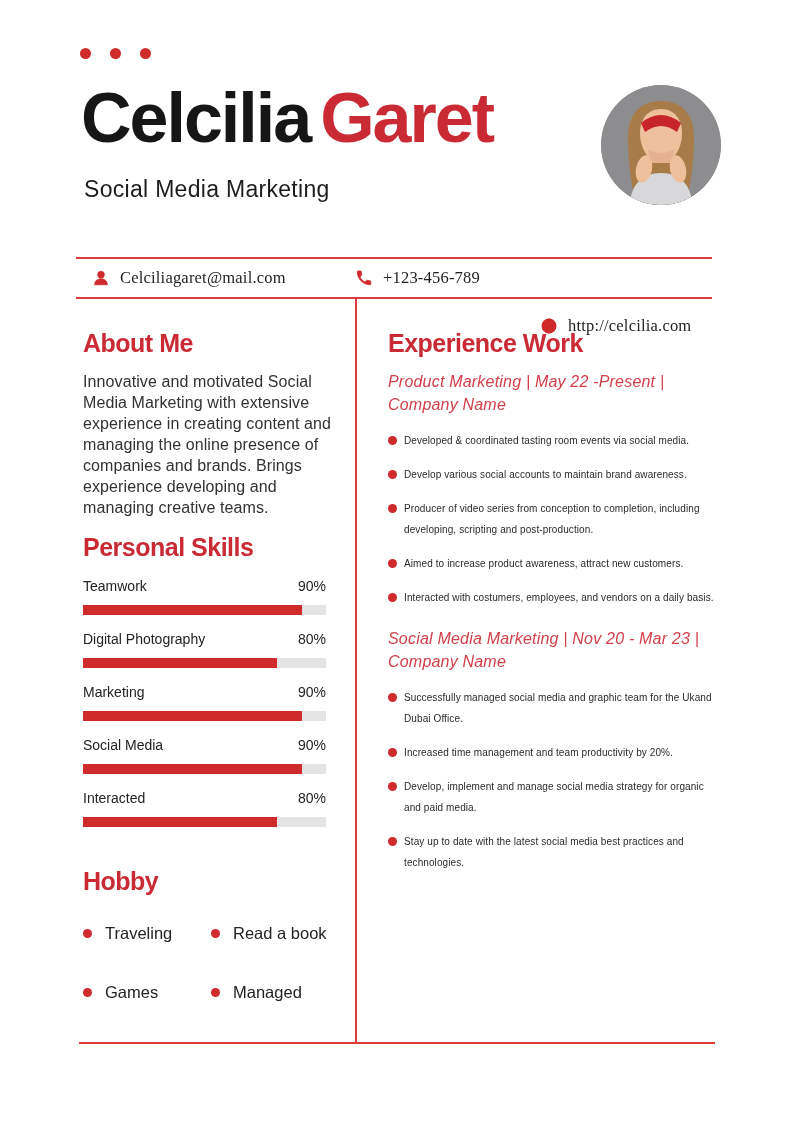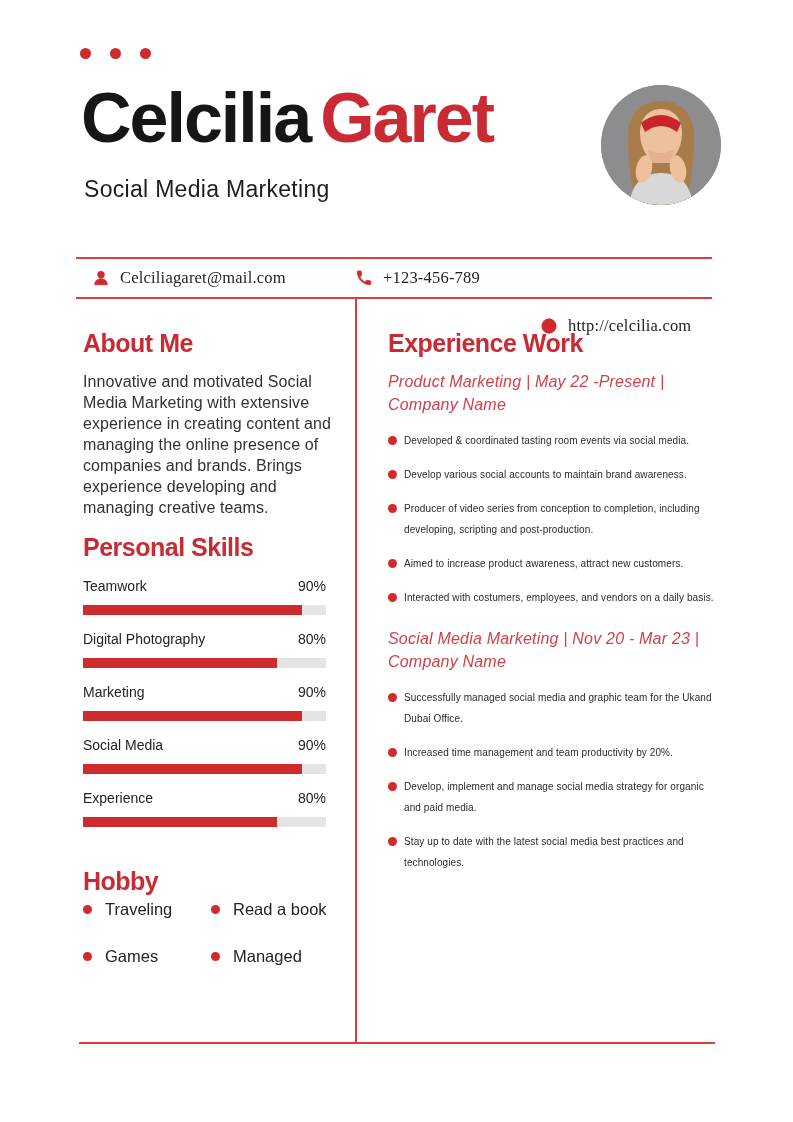--- a/index.html
+++ b/index.html
@@ -67,21 +67,21 @@
   .about-text{margin-top:13px;font-size:16px;line-height:21px;color:var(--body);letter-spacing:.1px;}
   
   .skills-title{margin-top:15px;}
   .skill{width:243px;margin-top:16px;}
   .skill:first-of-type{margin-top:20px;}
   .skill-head{display:flex;justify-content:space-between;align-items:baseline;font-size:14px;color:#232323;}
   .skill-track{margin-top:11px;height:10px;background:#e4e4e4;}
   .skill-fill{height:100%;background:var(--red-bar);}
   
   .hobby-title{margin-top:40px;}
-  .hobby-grid{margin-top:4px;display:grid;grid-template-columns:128px auto;row-gap:28px;}
+  .hobby-grid{margin-top:28px;display:grid;grid-template-columns:128px auto;row-gap:40px;}
   .hobby-item{display:flex;align-items:center;gap:13px;font-size:16.5px;color:#232323;}
   .hdot{width:9px;height:9px;border-radius:50%;background:var(--red-bar);flex:0 0 9px;}
   
   .job-meta{
     margin-top:13px;font-style:italic;color:var(--meta);
     font-size:16px;line-height:22.5px;white-space:pre-line;letter-spacing:.2px;
   }
   .job2-meta{margin-top:20px;}
   .bullets{margin-top:14px;list-style:none;}
   .bullet{display:flex;gap:7px;margin-bottom:13px;font-size:10px;line-height:21px;color:#2a2a2a;letter-spacing:.1px;}
@@ -193,21 +193,21 @@
       <div class="skill-head">
         <span>Social Media</span>
         <span>90%</span>
       </div>
       <div class="skill-track">
           <div class="skill-fill" style="width: 90%;"></div>
         </div>
     </div>
     <div class="skill">
       <div class="skill-head">
-        <span>Experience</span>
+        <span>Interacted</span>
         <span>80%</span>
       </div>
       <div class="skill-track">
           <div class="skill-fill" style="width: 80%;"></div>
         </div>
     </div>
 
     <div class="h-section hobby-title">Hobby</div>
     <div class="hobby-grid">
       <div class="hobby-item">

